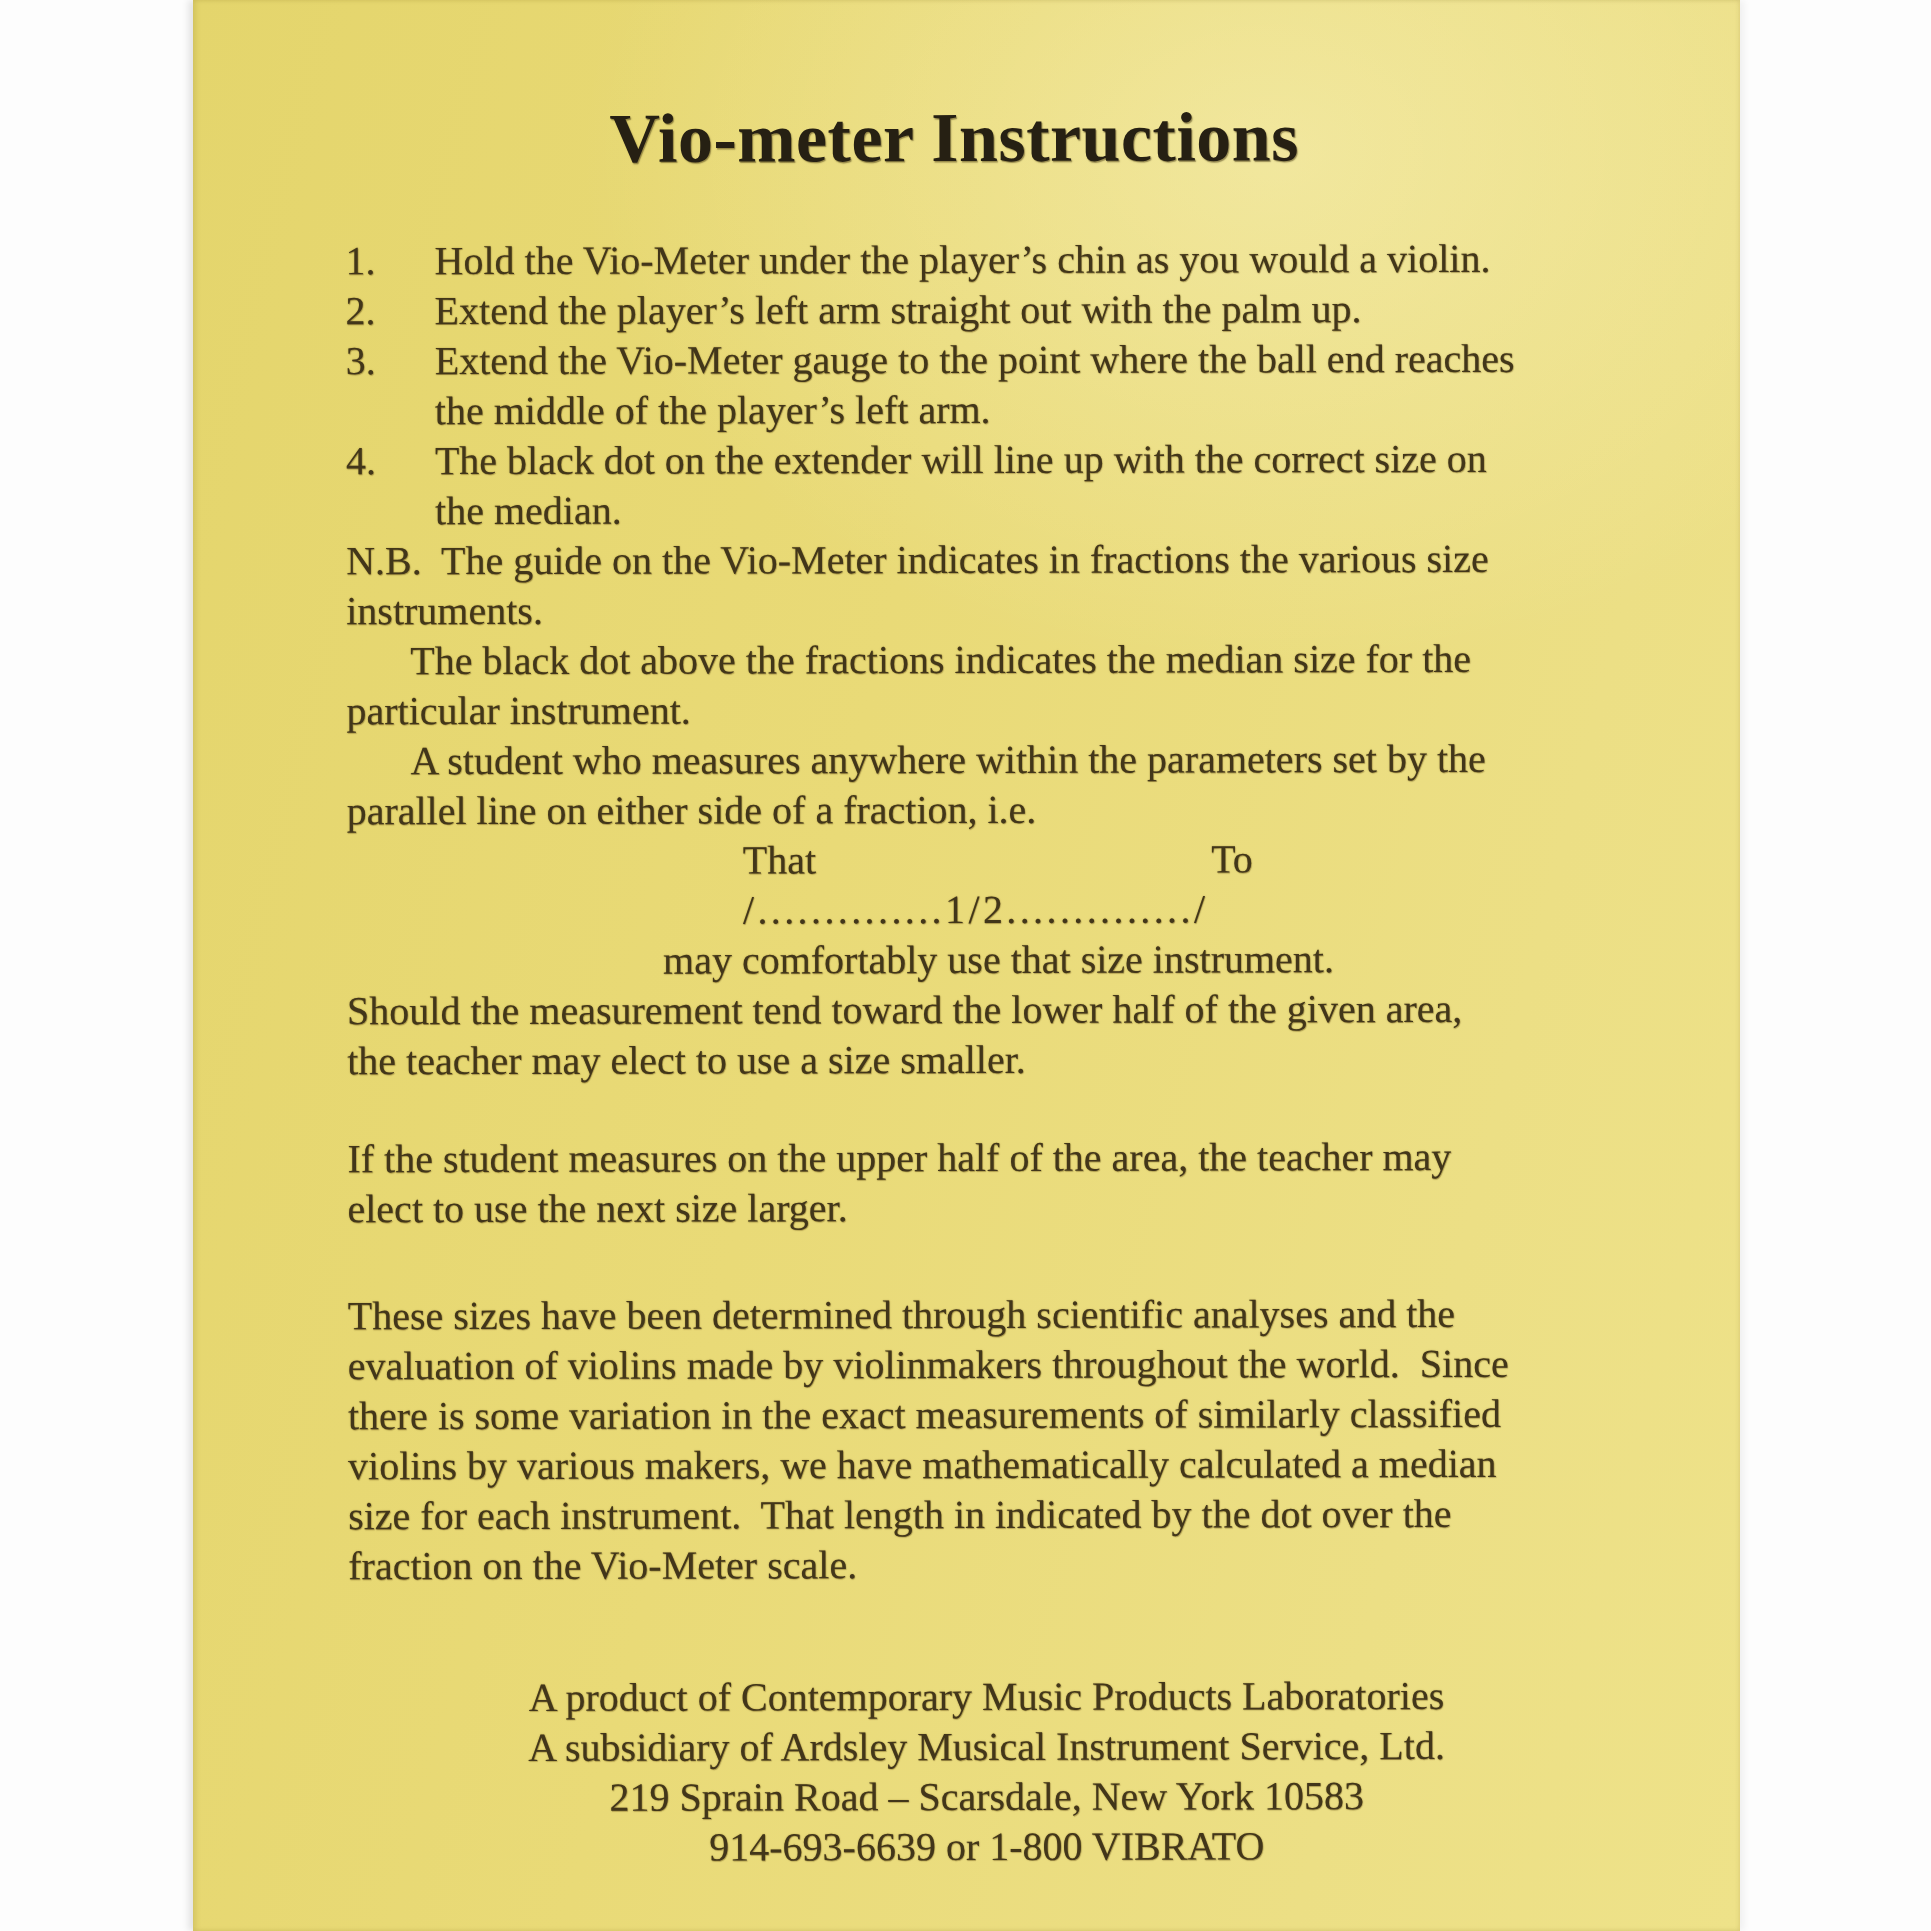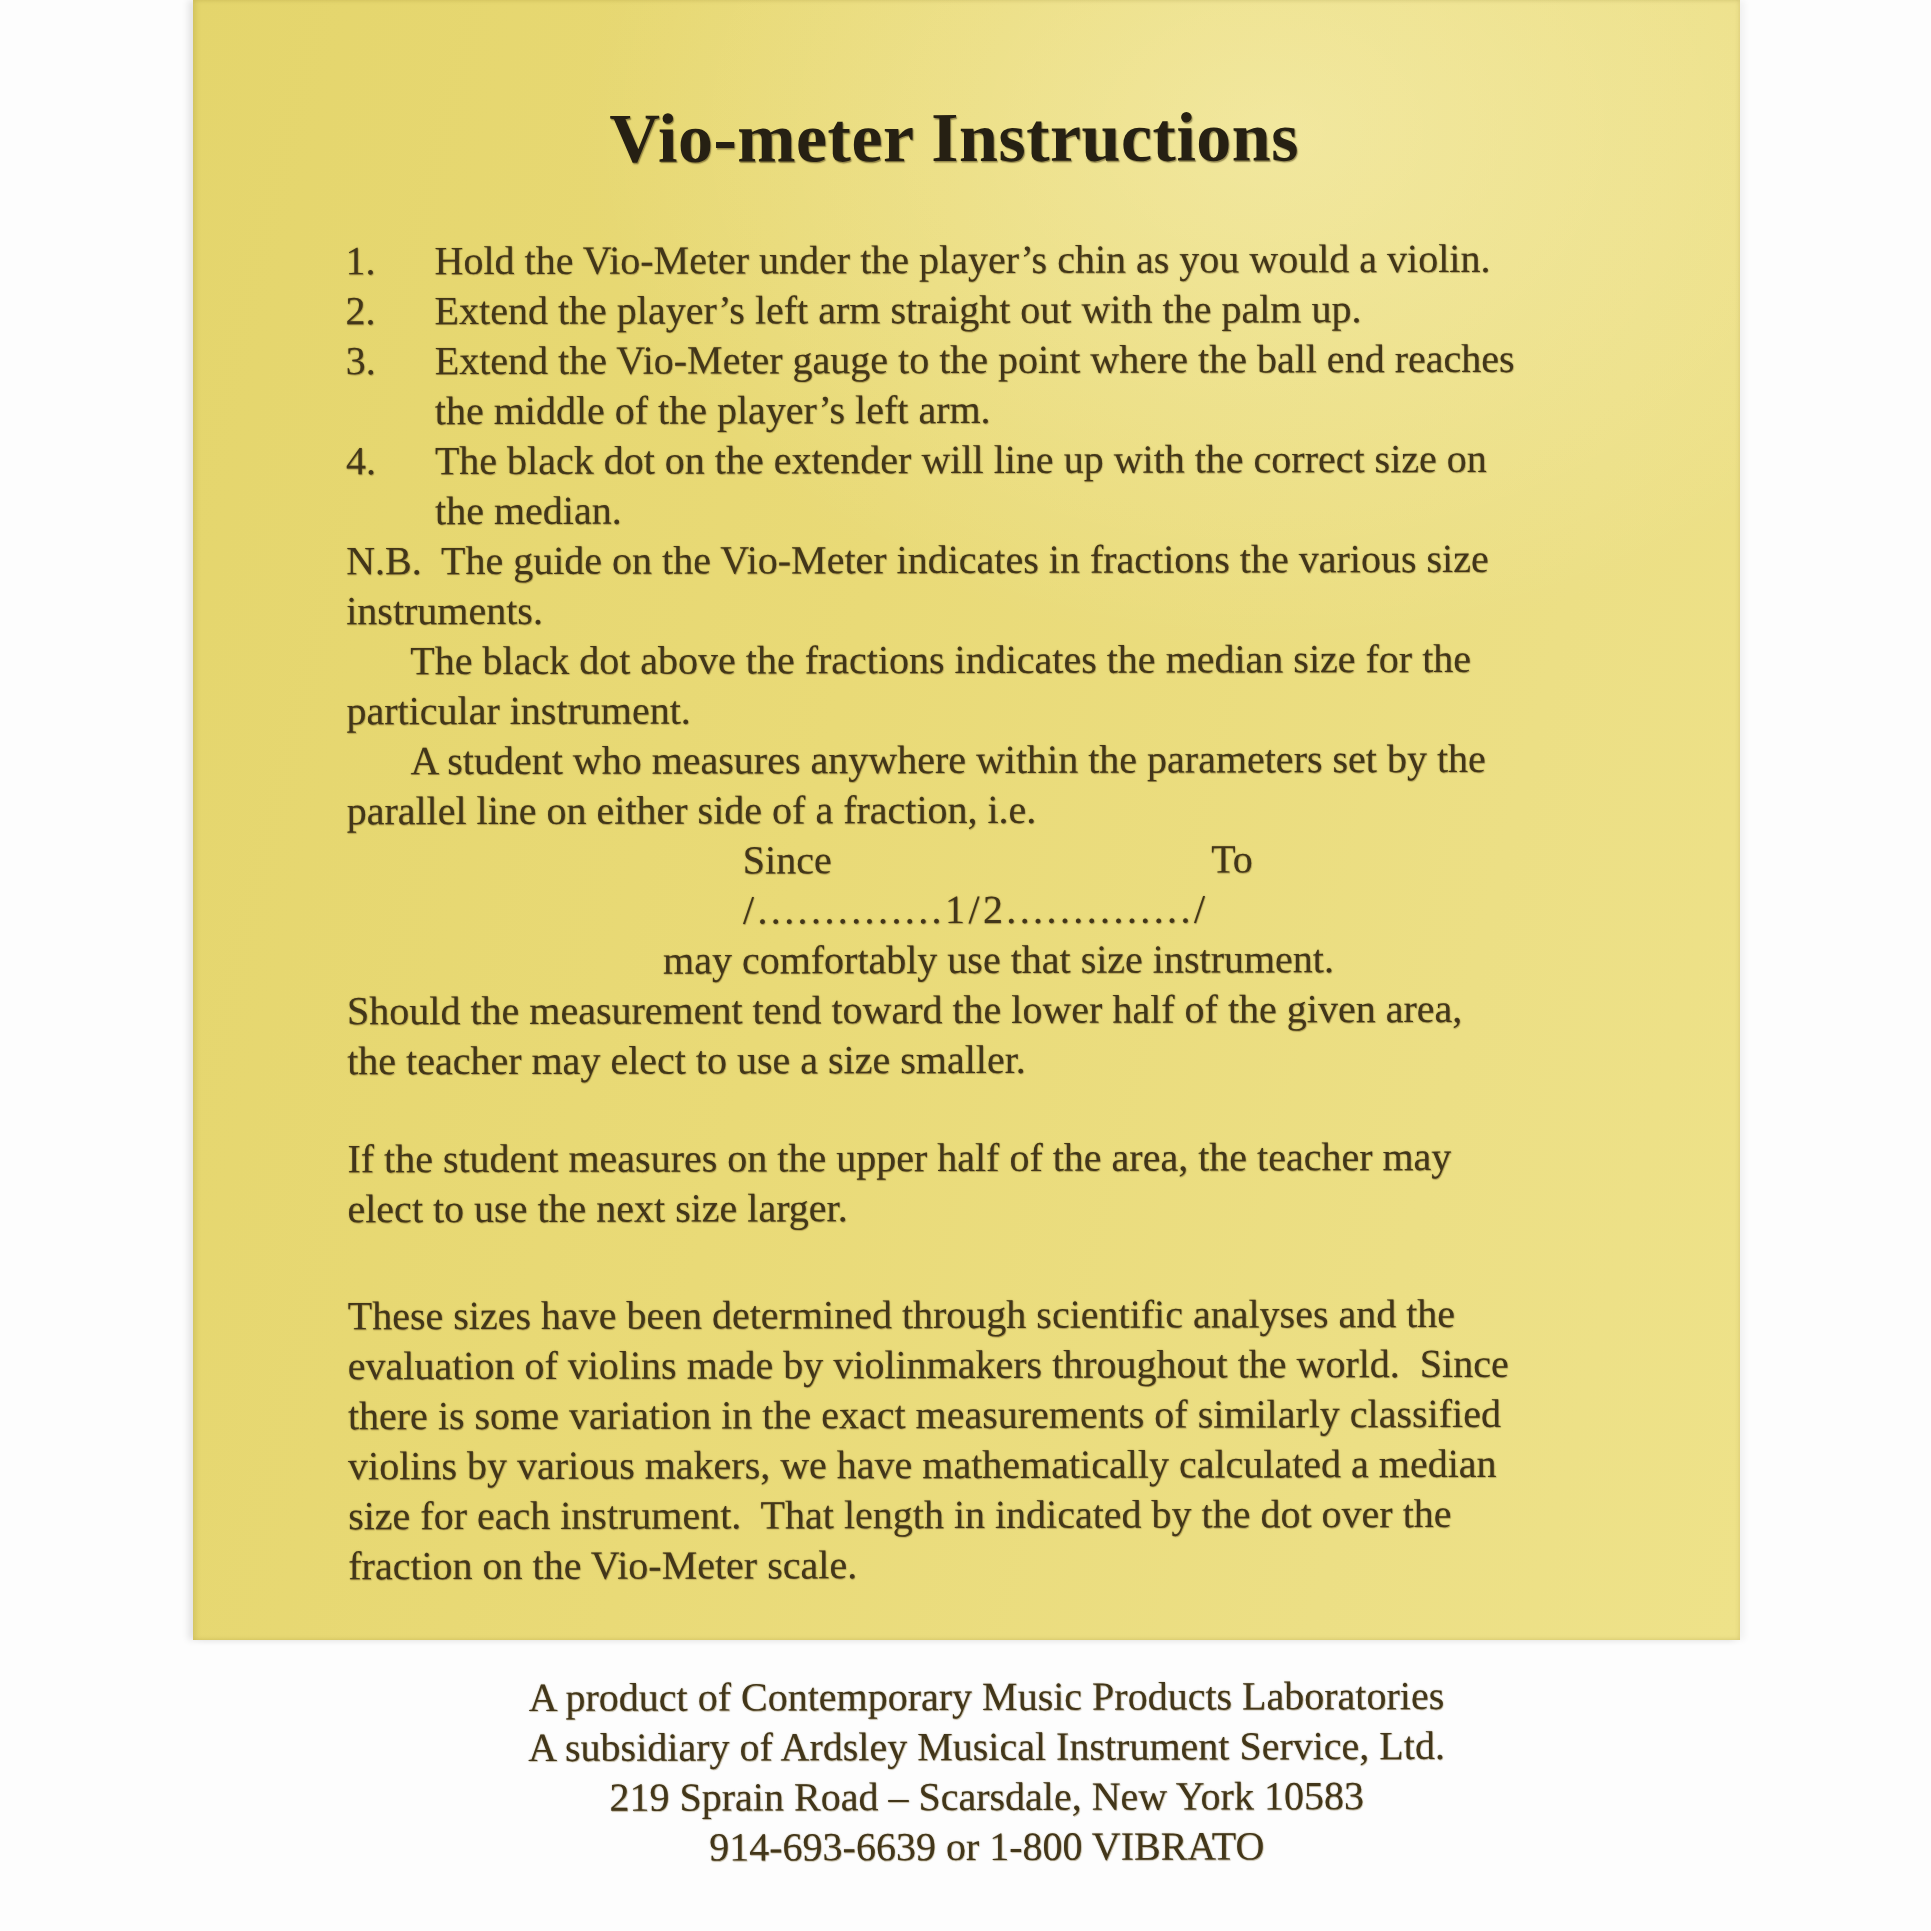--- a/index.html
+++ b/index.html
@@ -6,21 +6,21 @@
   body{
     width:1931px;height:1931px;
     background:#fdfdfd;
     font-family:"Liberation Serif","DejaVu Serif",serif;
     overflow:hidden;
     position:relative;
   }
   .stage{position:absolute;inset:0;background:#fdfdfd;}
   .paper{
     position:absolute;
-    left:193px;top:0;width:1547px;height:1640px;
+    left:193px;top:0;width:1547px;height:1931px;
     background:
       radial-gradient(1159px 869px at 70% 8%, rgba(255,252,220,.35), rgba(255,252,220,0) 60%),
       linear-gradient(104deg, #e4d56c 0%, #e9da77 42%, #ecdf85 78%, #eee289 100%);
     box-shadow:
       -4.8px 0 6.8px rgba(0,0,0,.10),
       4.8px 0 6.8px rgba(0,0,0,.05),
       inset 2.9px 0 4.8px rgba(130,110,40,.18),
       inset -1.9px 0 3.9px rgba(130,110,40,.10);
   }
   .content{
@@ -105,21 +105,21 @@
         <div class="line">particular instrument.</div>
       </div>
 
       <div class="para indent">
         <div class="line">A student who measures anywhere within the parameters set by the</div>
         <div class="line">parallel line on either side of a fraction, i.e.</div>
       </div>
 
       <div class="range-block">
         <div class="range-row">
-          <span class="line">Since</span>
+          <span class="line">That</span>
           <span class="line">To</span>
         </div>
         <div class="range-scale">/..............1/2............../</div>
       </div>
 
       <div class="centered line">may comfortably use that size instrument.</div>
 
       <div class="para">
         <div class="line">Should the measurement tend toward the lower half of the given area,</div>
         <div class="line">the teacher may elect to use a size smaller.</div>

